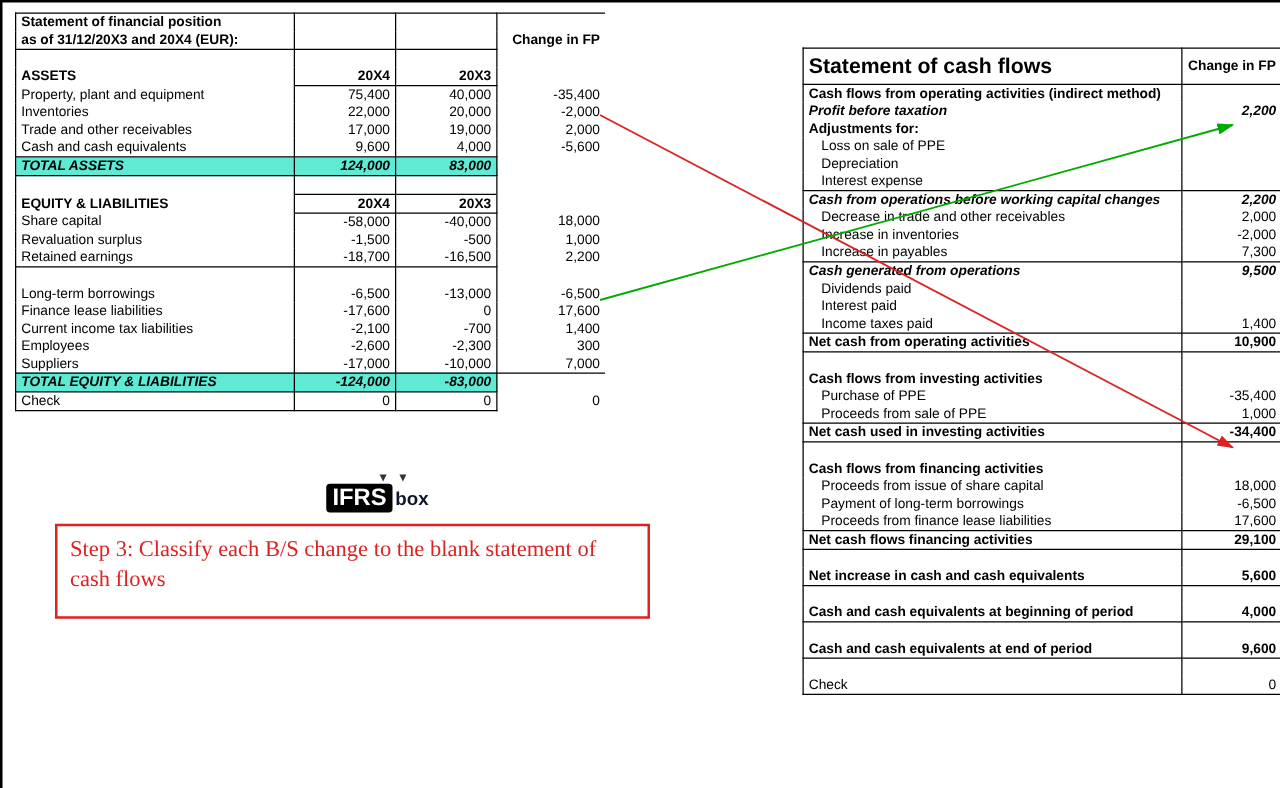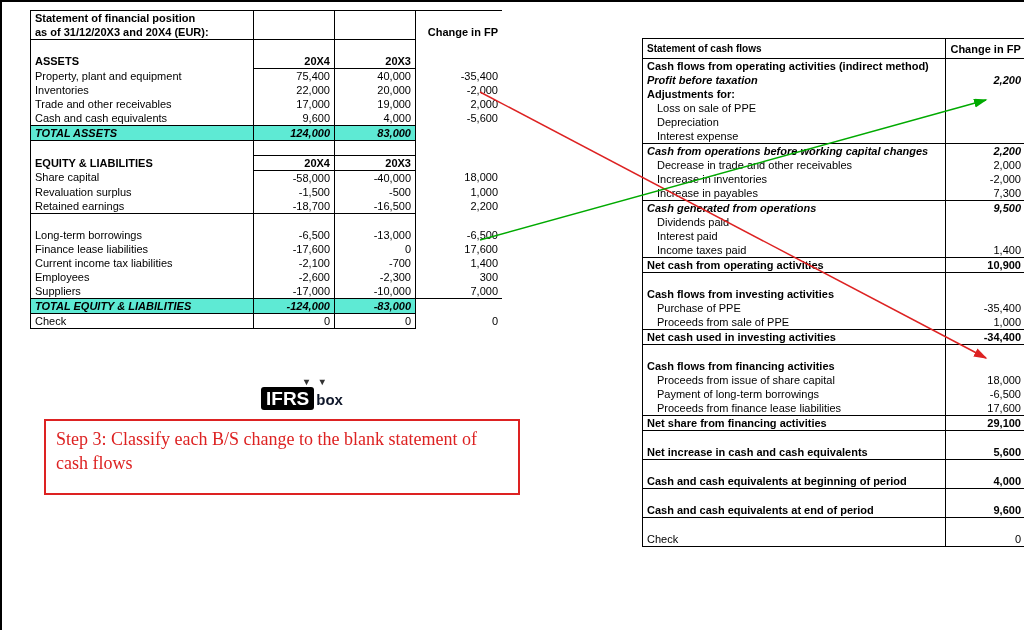--- a/index.html
+++ b/index.html
@@ -1,20 +1,20 @@
 <!DOCTYPE html>
 <html><head>
 <meta charset="utf-8">
 <style>
 html,body{margin:0;padding:0;font-family:Arial,Helvetica,sans-serif;font-size:11px;background:#fff}
 .page{position:relative;width:1024px;height:630px;overflow:hidden;border:2px solid #000}
 table{border-collapse:collapse;font-size:11px}
 td{padding:1px 4px;white-space:nowrap}
 .hdr{font-weight:700}
-.left{position:absolute;left:28px;top:8px}
+.left{position:absolute;left:10px;top:8px}
 .right{position:absolute;left:640px;top:36px}
 .cL{width:214px;border-right:1px solid #000;border-left:1px solid #000}
 .cN{width:72px;text-align:right;border-right:1px solid #000}
 .cC{width:78px;text-align:right}
 .bt{border-top:1px solid #000}
 .bb{border-bottom:1px solid #000}
 .bold{font-weight:700}
 .ital{font-style:italic}
 .sh{background:#5eead4}
 .cR{width:310px;border-right:1px solid #000;border-left:1px solid #000}
@@ -167,21 +167,21 @@
             <td class="cC">0</td>
           </tr>
 </tbody>
       </table>
 </div>
 
 <div class="right">
 <table>
 <tbody>
           <tr>
-            <td class="cR bt bb" style="font-size:10px;font-weight:700;padding:4px">Statement of cash flows</td>
+            <td class="cR bt bb" style="font-size:17px;font-weight:700;padding:4px">Statement of cash flows</td>
             <td class="cV hdr bb bt" style="text-align:center">Change in FP</td>
           </tr>
 <tr>
             <td class="cR hdr">Cash flows from operating activities (indirect method)</td>
             <td class="cV"></td>
           </tr>
 <tr>
             <td class="cR bold ital">Profit before taxation</td>
             <td class="cV bold ital">2,200</td>
           </tr>
@@ -271,21 +271,21 @@
           </tr>
 <tr>
             <td class="cR" style="padding-left:14px">Payment of long-term borrowings</td>
             <td class="cV">-6,500</td>
           </tr>
 <tr>
             <td class="cR bb" style="padding-left:14px">Proceeds from finance lease liabilities</td>
             <td class="cV bb">17,600</td>
           </tr>
 <tr>
-            <td class="cR hdr bb">Net share from financing activities</td>
+            <td class="cR hdr bb">Net cash flows financing activities</td>
             <td class="cV hdr bb">29,100</td>
           </tr>
 <tr>
             <td class="cR">&nbsp;</td>
             <td class="cV"></td>
           </tr>
 <tr>
             <td class="cR hdr bb">Net increase in cash and cash equivalents</td>
             <td class="cV hdr bb">5,600</td>
           </tr>

